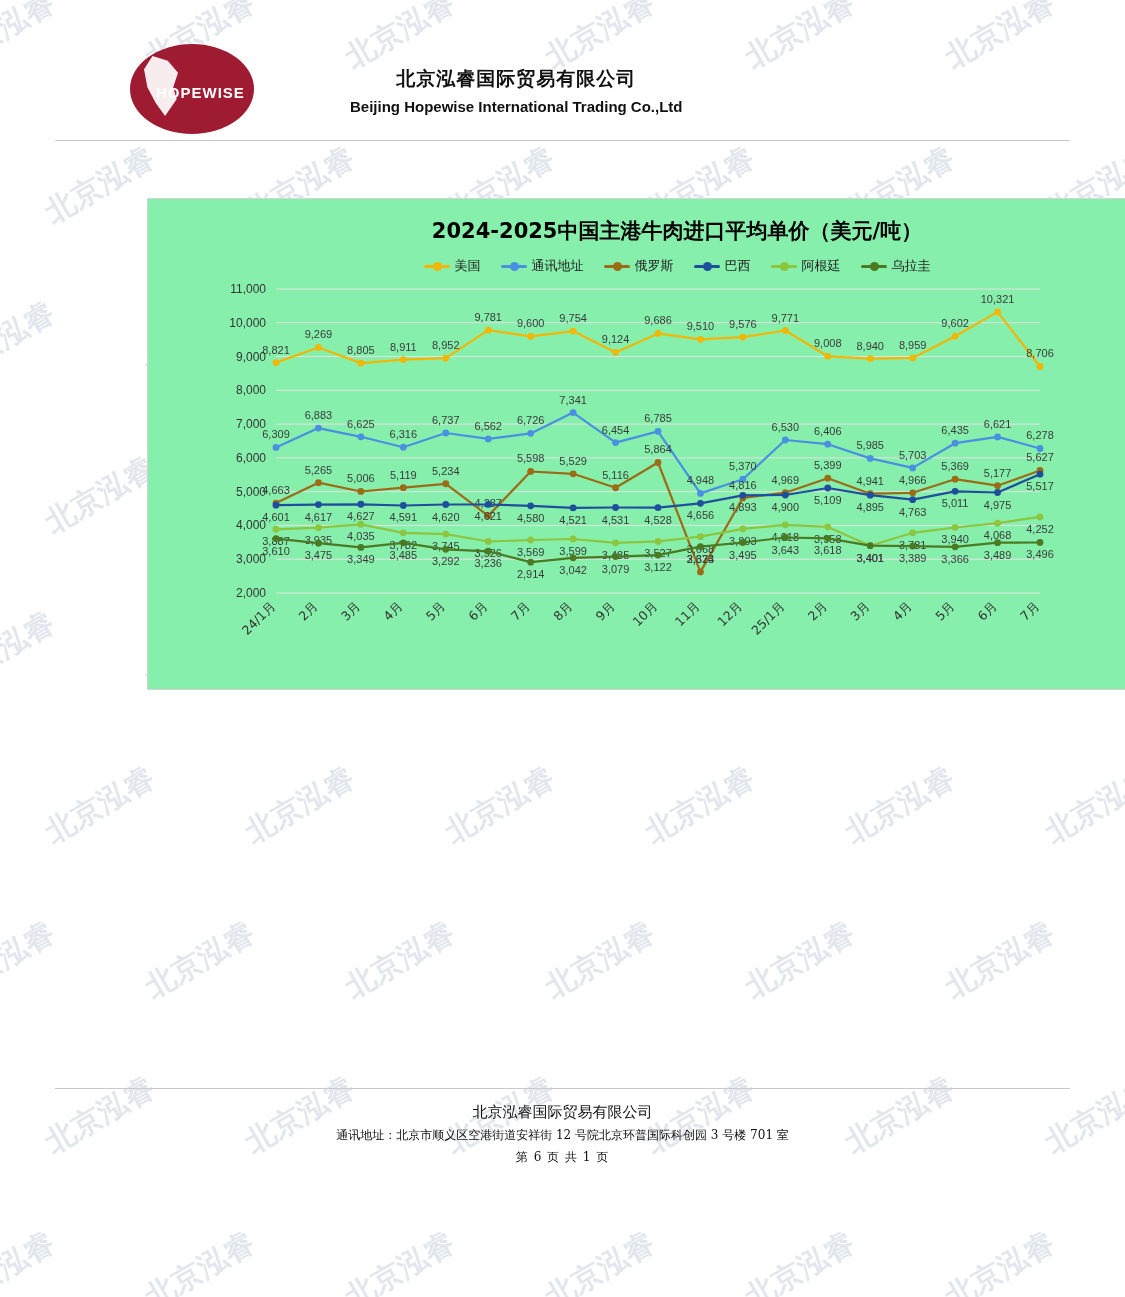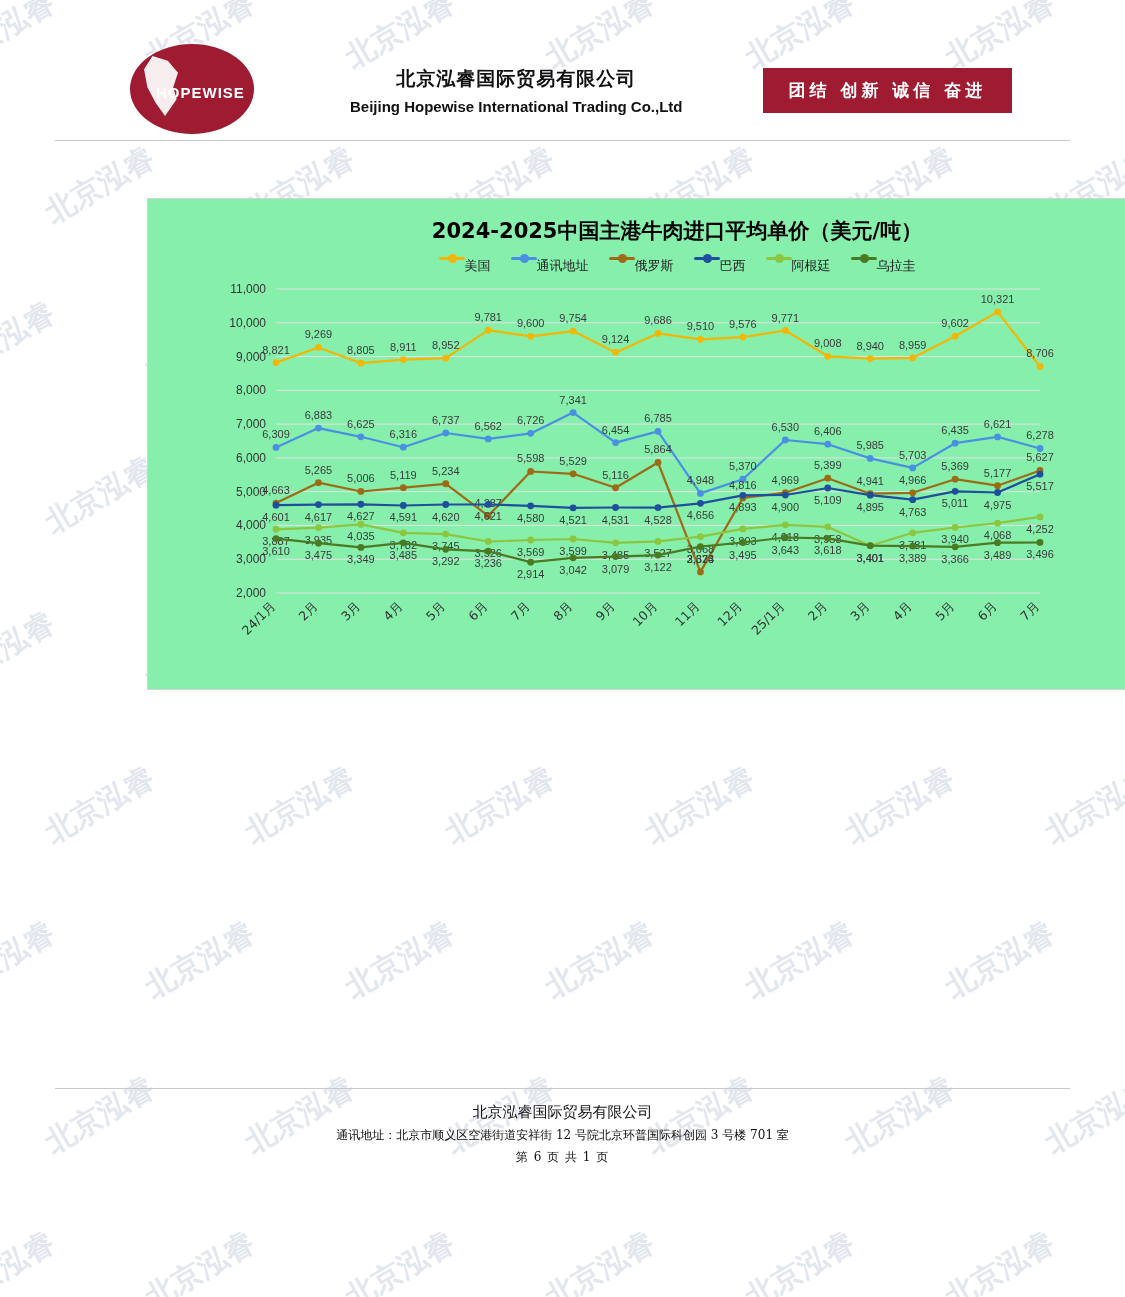--- a/index.html
+++ b/index.html
@@ -127,21 +127,21 @@
     color: #000;
     margin-top: 18px;
     font-family: "DejaVu Sans", sans-serif;
   }
   #legend {
     display: flex;
     justify-content: center;
     gap: 20px;
     margin-top: 12px;
   }
-  .legend-item { display: flex; align-items: flex-start; }
+  .legend-item { display: flex; align-items: center; gap: 5px; }
   .legend-line { width: 26px; height: 3px; border-radius: 2px; position: relative; }
   .legend-dot {
     position: absolute; left: 9px; top: -3px;
     width: 9px; height: 9px; border-radius: 50%;
   }
   .legend-label { font-size: 13px; color: #222; font-family: "DejaVu Sans", sans-serif; }
   #plot-wrap { position: relative; width: 920px; height: 410px; }
   #plot-svg { position: absolute; left: 0; top: 0; }
   
   #footer-rule {
@@ -228,21 +228,20 @@
 <div id="header">
   <div id="logo-wrap">
     <div id="logo-circle"></div>
     <div id="logo-map"></div>
     <div id="logo-text">HOPEWISE</div>
   </div>
   <div id="company-block">
     <div id="company-cn">北京泓睿国际贸易有限公司</div>
     <div id="company-en">Beijing Hopewise International Trading Co.,Ltd</div>
   </div>
-  <div id="slogan">团结  创新  诚信  奋进</div>
 </div>
 <div id="header-rule"></div>
 
 <div id="chart-card">
   <div id="chart-title">2024-2025中国主港牛肉进口平均单价（美元/吨）</div>
   <div id="legend">
       <div class="legend-item">
         <span class="legend-line" style="background: rgb(242, 183, 5);">
           <span class="legend-dot" style="background: rgb(242, 183, 5);"></span>
         </span>

